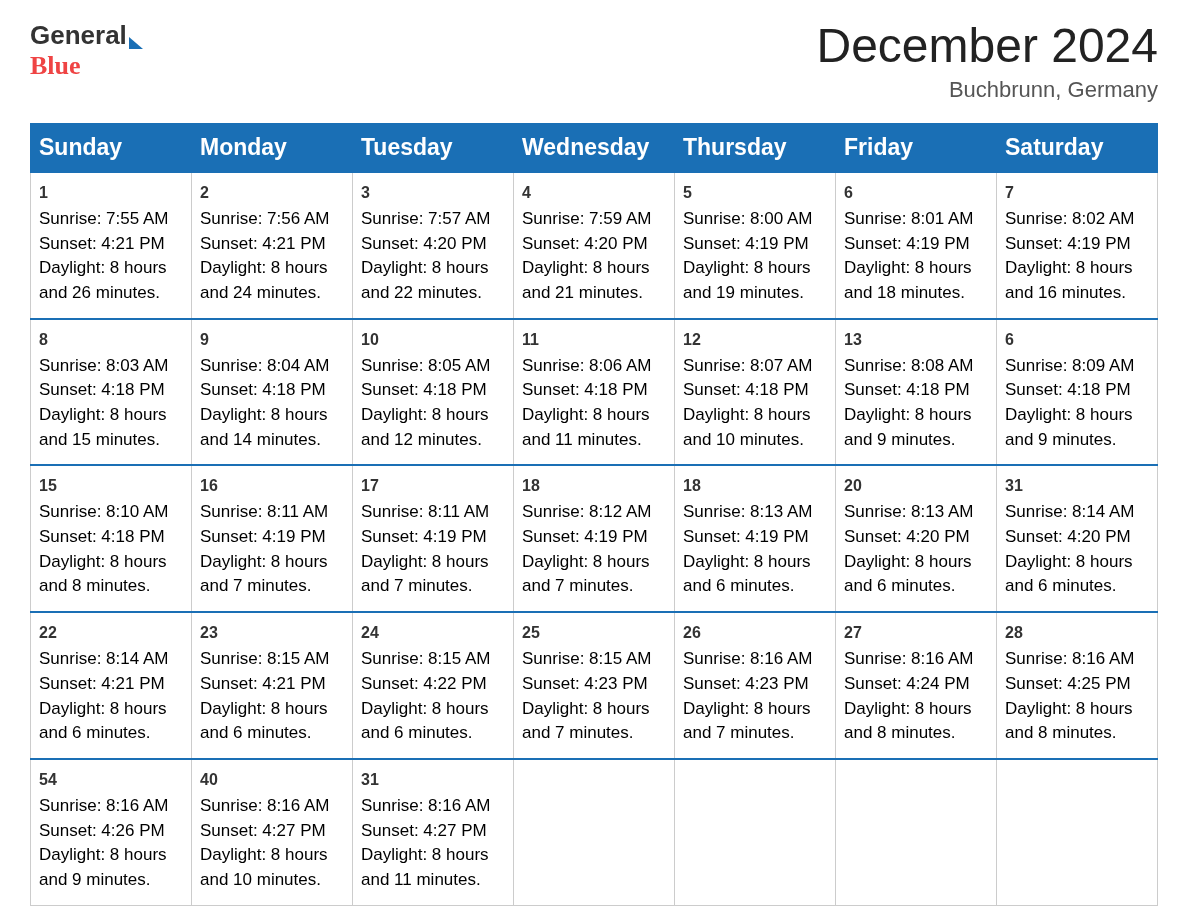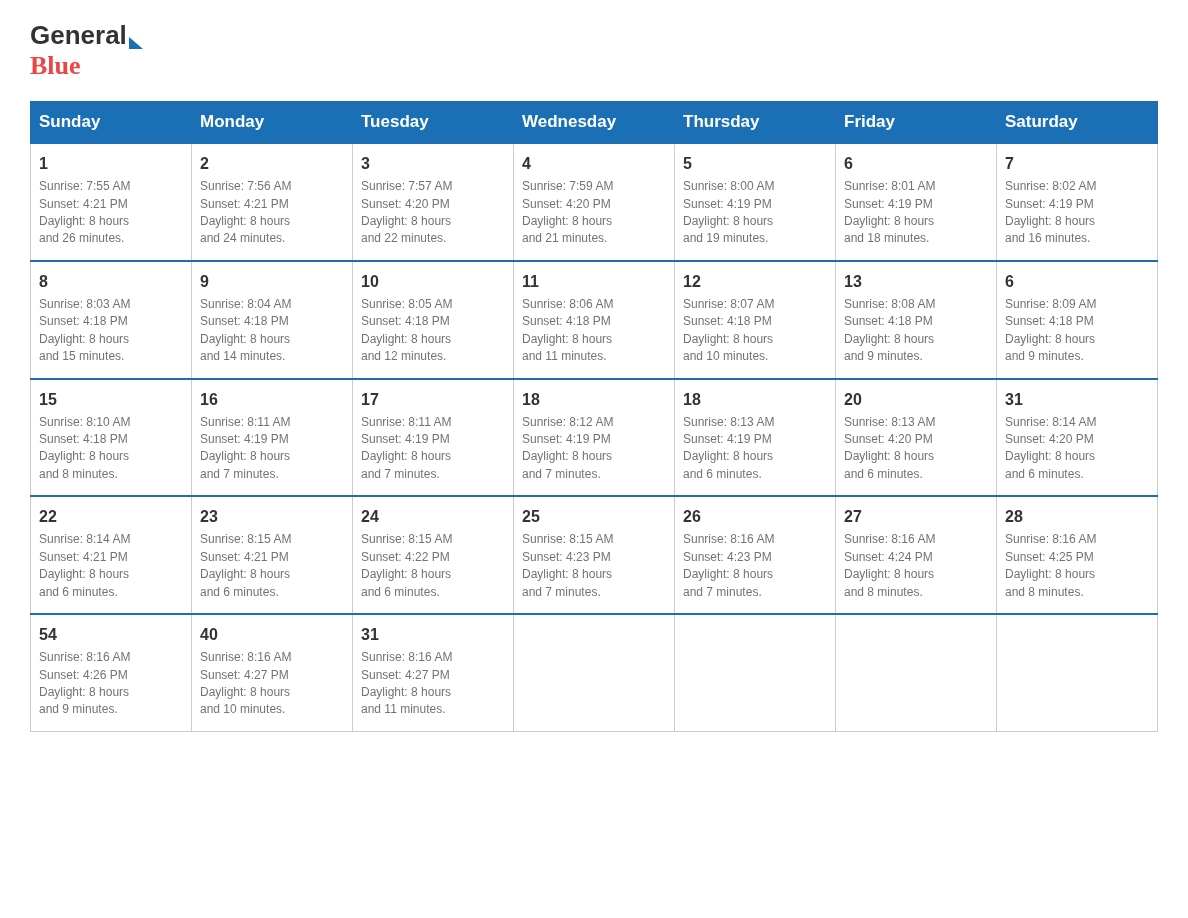--- a/index.html
+++ b/index.html
@@ -57,21 +57,21 @@
       margin-top: 4px;
     }
     .calendar-table {
       width: 100%;
       border-collapse: collapse;
       table-layout: fixed;
     }
     .calendar-table thead tr th {
       background-color: #1a6fb5;
       color: #fff;
-      font-size: 17px;
+      font-size: 23px;
       font-weight: bold;
       padding: 10px 8px;
       text-align: left;
       border: 1px solid #1a6fb5;
     }
     .calendar-table tbody tr td {
       vertical-align: top;
       padding: 8px 8px 12px 8px;
       border: 1px solid #ccc;
       border-top: 2px solid #1a6fb5;
@@ -80,42 +80,44 @@
       line-height: 1.45;
       min-height: 90px;
     }
     .day-number {
       font-size: 16px;
       font-weight: bold;
       display: block;
       margin-bottom: 3px;
     }
     .day-info {
-      font-size: 12px;
-      color: #737373;
+      font-size: 17px;
+      color: #000000;
     }
     .empty-cell {
       border: 1px solid #ccc;
       border-top: 2px solid #1a6fb5;
     }
   </style>
 </head>
 <body>
 
 <div class="header-row">
   <div class="logo">
     <div style="display:flex;flex-direction:column;align-items:flex-start;">
       <div style="display:flex;align-items:center;">
         <span class="logo-text-general">General</span>
         <span class="logo-triangle"></span>
       </div>
       <span class="logo-text-blue">Blue</span>
     </div>
   </div>
   <div class="title-block">
+    <div class="page-title">December 2024</div>
+    <div class="subtitle">Buchbrunn, Germany</div>
   </div>
 </div>
 
 <table class="calendar-table">
   <thead>
     <tr>
     <th>Sunday</th>
         <th>Monday</th>
         <th>Tuesday</th>
         <th>Wednesday</th>

